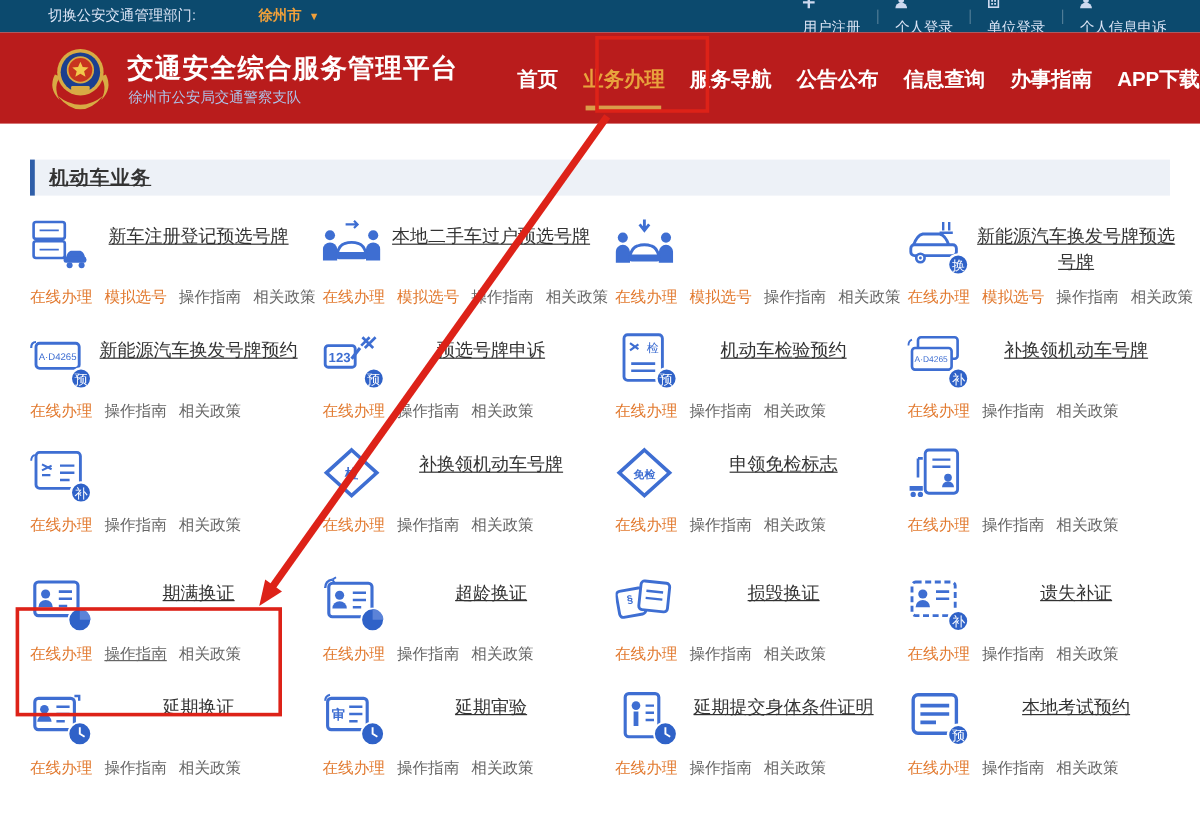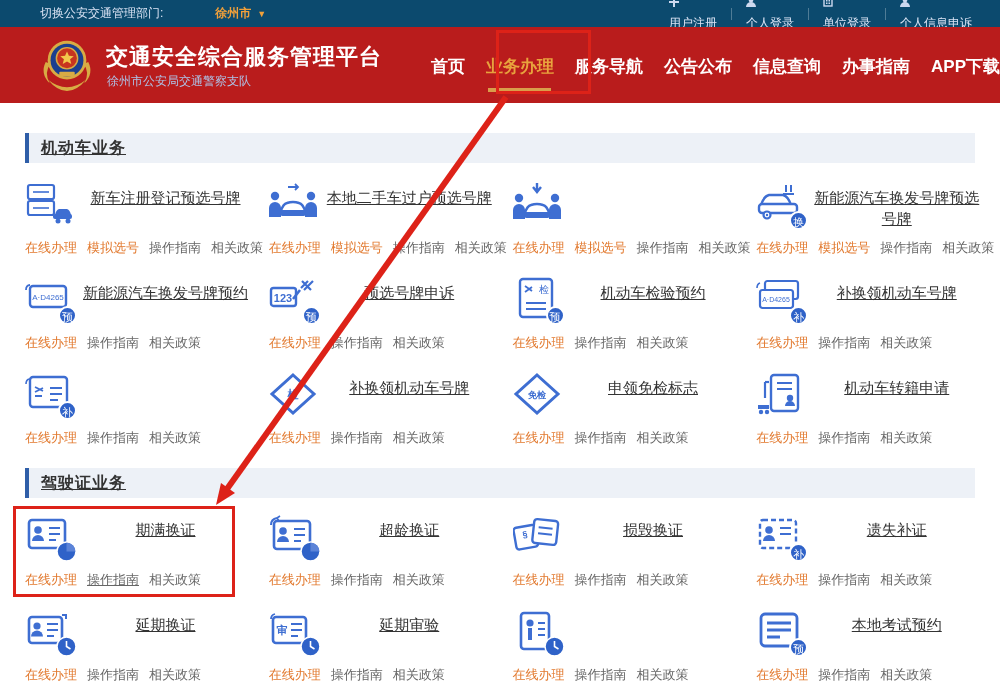--- a/index.html
+++ b/index.html
@@ -253,26 +253,22 @@
               <rect x="15" y="3" width="27" height="36" rx="3" fill="#fff" stroke="#3e6ed2" stroke-width="2.4"></rect>
               <path d="M21 11h15M21 17h15" stroke="#3e6ed2" stroke-width="2"></path>
               <circle cx="34" cy="26" r="3.2" fill="#3e6ed2"></circle>
               <path d="M29 34a5 5 0 0 1 10 0z" fill="#3e6ed2"></path>
               <path d="M9 10v16" stroke="#3e6ed2" stroke-width="2.2"></path>
               <path d="M9 10h4" stroke="#3e6ed2" stroke-width="2.2"></path>
               <path d="M2 33h11v4H2z" fill="#3e6ed2"></path>
               <circle cx="5" cy="40" r="2.2" fill="#3e6ed2"></circle>
               <circle cx="11" cy="40" r="2.2" fill="#3e6ed2"></circle>
             </svg></div>
-          <div class="item-title">机动车转籍申请</div>
-          <div class="links"><a class="primary">在线办理</a><a class="normal">操作指南</a><a class="normal">相关政策</a></div>
-        </div>
-      </div>
-      <div class="band band2">
-        <span class="band-title">驾驶证业务</span>
+          <div class="links"><a class="primary">在线办理</a><a class="normal">操作指南</a><a class="normal">相关政策</a></div>
+        </div>
       </div>
       <div class="grid grid2">
         <div class="item">
           <div class="icon-wrap"><svg width="48" height="44" viewBox="0 0 48 44">
               <rect x="4" y="6" width="36" height="28" rx="3" fill="#fff" stroke="#3e6ed2" stroke-width="2.6"></rect>
               <circle cx="13" cy="16" r="3.8" fill="#3e6ed2"></circle>
               <path d="M7 27a6 6 0 0 1 12 0z" fill="#3e6ed2"></path>
               <path d="M24 14h11M24 20h11M24 26h7" stroke="#3e6ed2" stroke-width="2.2"></path>
             </svg><span class="badge gfx"><svg width="21" height="21" viewBox="0 0 21 21">
                 <circle cx="10.5" cy="10.5" r="9.5" fill="#2f62c8" stroke="#fff" stroke-width="1.5"></circle>
@@ -350,20 +346,21 @@
         <div class="item">
           <div class="icon-wrap"><svg width="48" height="44" viewBox="0 0 48 44">
               <rect x="8" y="4" width="28" height="36" rx="3" fill="#fff" stroke="#3e6ed2" stroke-width="2.6"></rect>
               <circle cx="17" cy="14" r="3.6" fill="#3e6ed2"></circle>
               <path d="M15 19h4v12h-4z" fill="#3e6ed2"></path>
               <path d="M25 14h7M25 20h7M25 26h7" stroke="#3e6ed2" stroke-width="2"></path>
             </svg><span class="badge gfx"><svg width="21" height="21" viewBox="0 0 21 21">
                 <circle cx="10.5" cy="10.5" r="9.5" fill="#2f62c8" stroke="#fff" stroke-width="1.5"></circle>
                 <path d="M10.5 5v5.5l4 2.5" stroke="#fff" stroke-width="1.6" fill="none"></path>
               </svg></span></div>
+          <div class="item-title">延期提交身体条件证明</div>
           <div class="links"><a class="primary">在线办理</a><a class="normal">操作指南</a><a class="normal">相关政策</a></div>
         </div>
         <div class="item">
           <div class="icon-wrap"><svg width="48" height="44" viewBox="0 0 48 44">
               <rect x="5" y="5" width="36" height="32" rx="4" fill="#fff" stroke="#3e6ed2" stroke-width="2.8"></rect>
               <path d="M11 14h24M11 21h24M11 28h13" stroke="#3e6ed2" stroke-width="3"></path>
             </svg><span class="badge">预</span></div>
           <div class="item-title">本地考试预约</div>
           <div class="links"><a class="primary">在线办理</a><a class="normal">操作指南</a><a class="normal">相关政策</a></div>
         </div>

